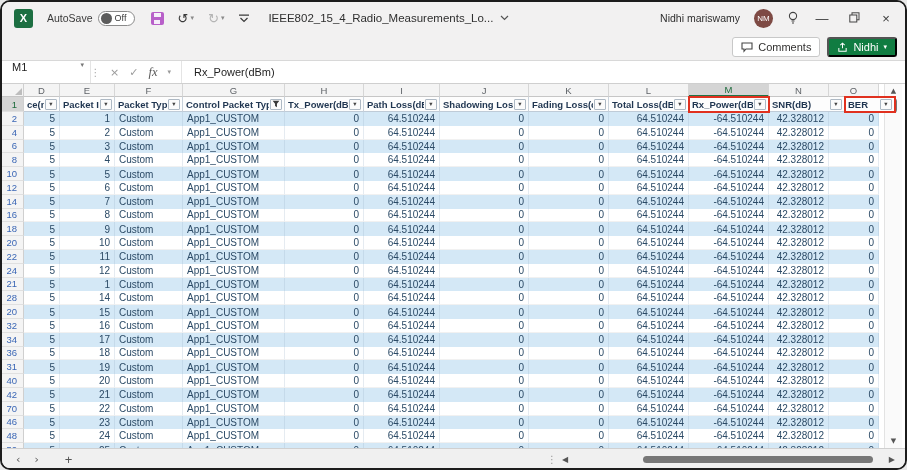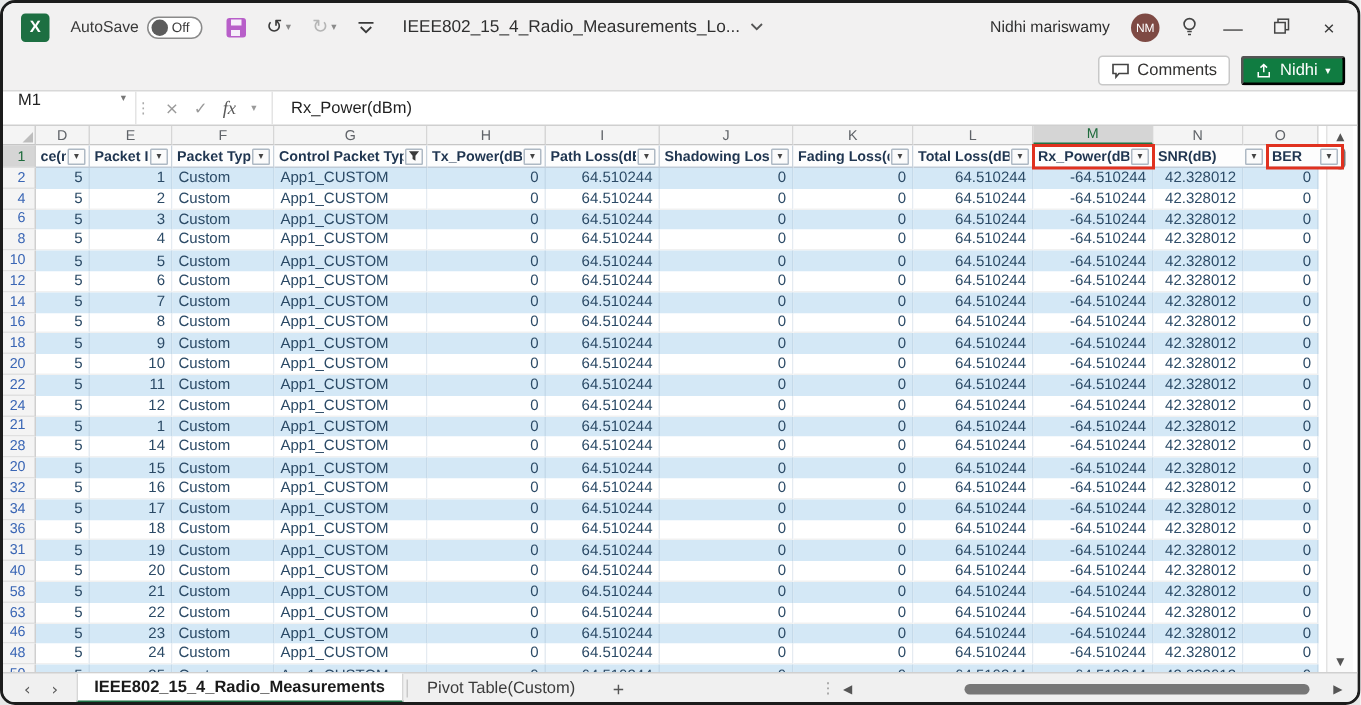--- a/index.html
+++ b/index.html
@@ -553,36 +553,36 @@
           <div class="dcell r" style="width: 79px;">0</div>
           <div class="dcell r" style="width: 76px;">64.510244</div>
           <div class="dcell r" style="width: 89px;">0</div>
           <div class="dcell r" style="width: 80px;">0</div>
           <div class="dcell r" style="width: 80px;">64.510244</div>
           <div class="dcell r" style="width: 80px;">-64.510244</div>
           <div class="dcell r" style="width: 60px;">42.328012</div>
           <div class="dcell r" style="width: 50px;">0</div>
         </div>
         <div class="drow band">
-          <div class="gut">58</div>
+          <div class="gut">42</div>
           <div class="dcell r" style="width: 36px;">5</div>
           <div class="dcell r" style="width: 55px;">21</div>
           <div class="dcell" style="width: 68px;">Custom</div>
           <div class="dcell" style="width: 102px;">App1_CUSTOM</div>
           <div class="dcell r" style="width: 79px;">0</div>
           <div class="dcell r" style="width: 76px;">64.510244</div>
           <div class="dcell r" style="width: 89px;">0</div>
           <div class="dcell r" style="width: 80px;">0</div>
           <div class="dcell r" style="width: 80px;">64.510244</div>
           <div class="dcell r" style="width: 80px;">-64.510244</div>
           <div class="dcell r" style="width: 60px;">42.328012</div>
           <div class="dcell r" style="width: 50px;">0</div>
         </div>
         <div class="drow">
-          <div class="gut">63</div>
+          <div class="gut">70</div>
           <div class="dcell r" style="width: 36px;">5</div>
           <div class="dcell r" style="width: 55px;">22</div>
           <div class="dcell" style="width: 68px;">Custom</div>
           <div class="dcell" style="width: 102px;">App1_CUSTOM</div>
           <div class="dcell r" style="width: 79px;">0</div>
           <div class="dcell r" style="width: 76px;">64.510244</div>
           <div class="dcell r" style="width: 89px;">0</div>
           <div class="dcell r" style="width: 80px;">0</div>
           <div class="dcell r" style="width: 80px;">64.510244</div>
           <div class="dcell r" style="width: 80px;">-64.510244</div>
@@ -642,25 +642,20 @@
       <span class="vspacer"></span>
       <span class="arr g">▼</span>
     </div>
   </div>
 
   <div class="tabbar">
     <div class="snav">
       <span class="g">‹</span>
       <span class="g">›</span>
     </div>
-    <div style="display:flex">
-        <div class="stab active">IEEE802_15_4_Radio_Measurements</div>
-        <div class="stab-div"></div>
-        <div class="stab">Pivot Table(Custom)</div>
-      </div>
     <div class="addsheet">+</div>
     <div class="tsplit g">⋮</div>
     <div class="harr g" style="left:560px">◀</div>
     <div class="htrack">
       <div class="hthumb"></div>
     </div>
     <div class="harr g" style="right:10px">▶</div>
   </div>
 
 </div>

